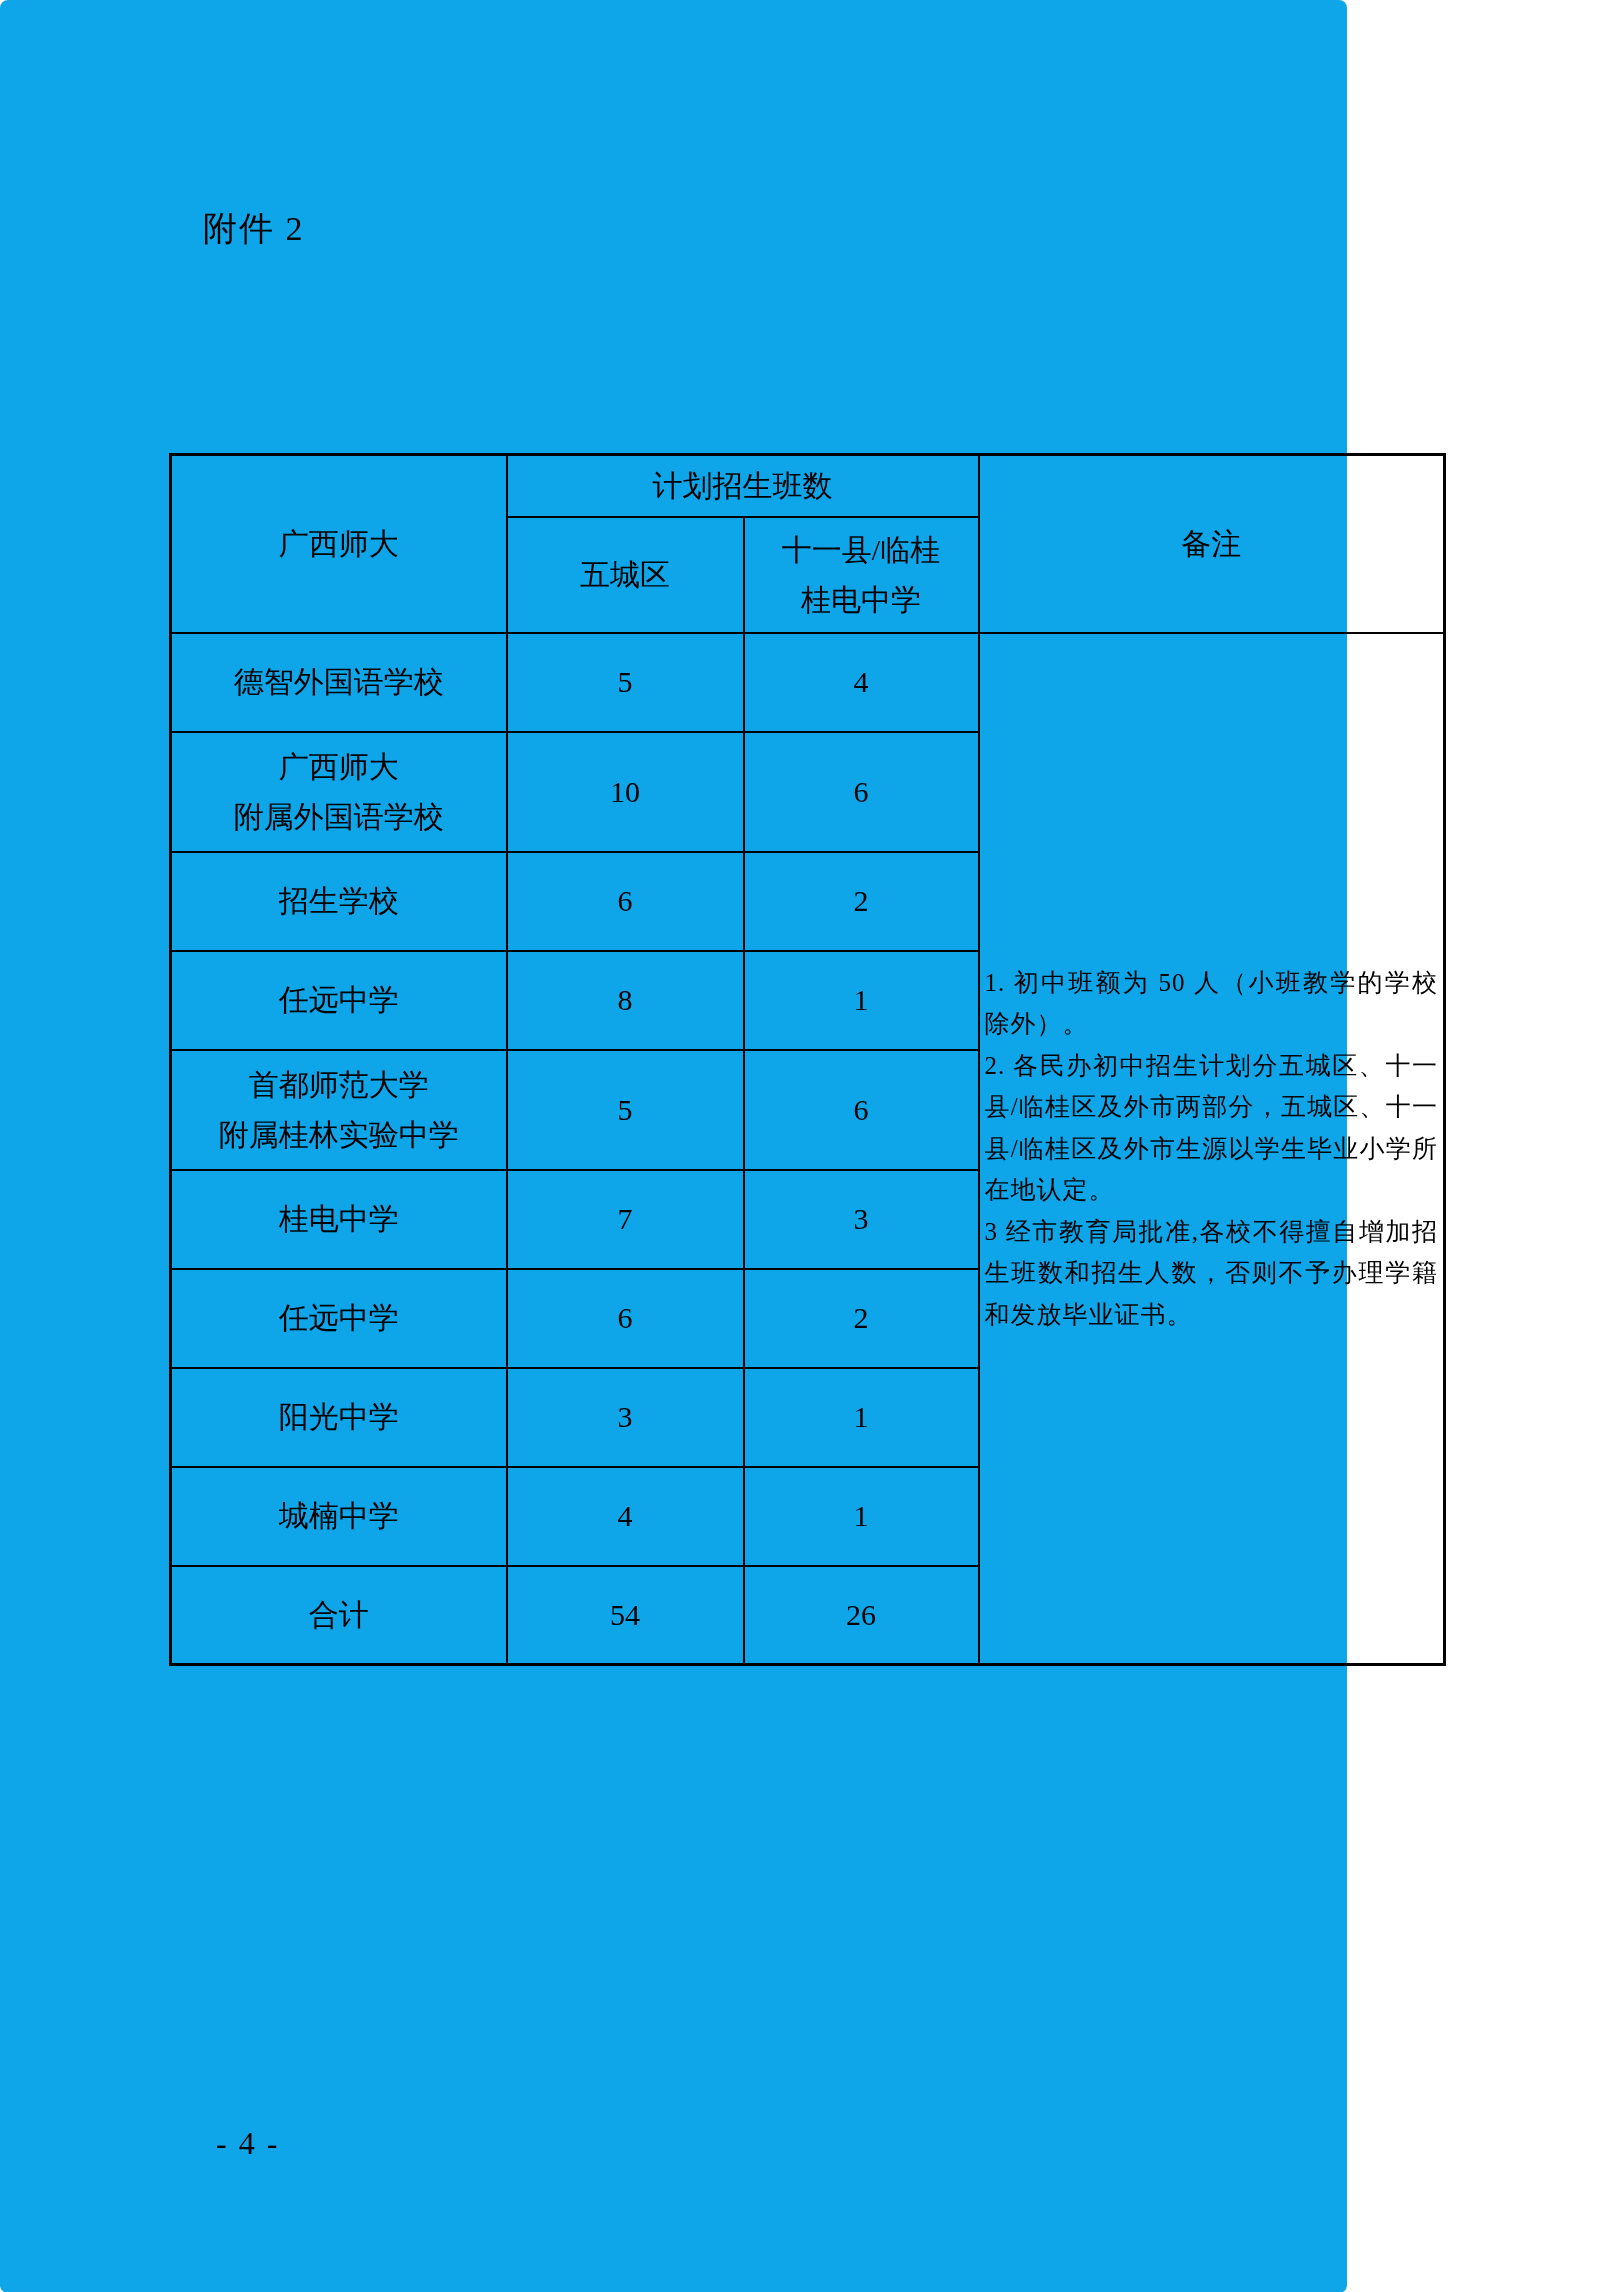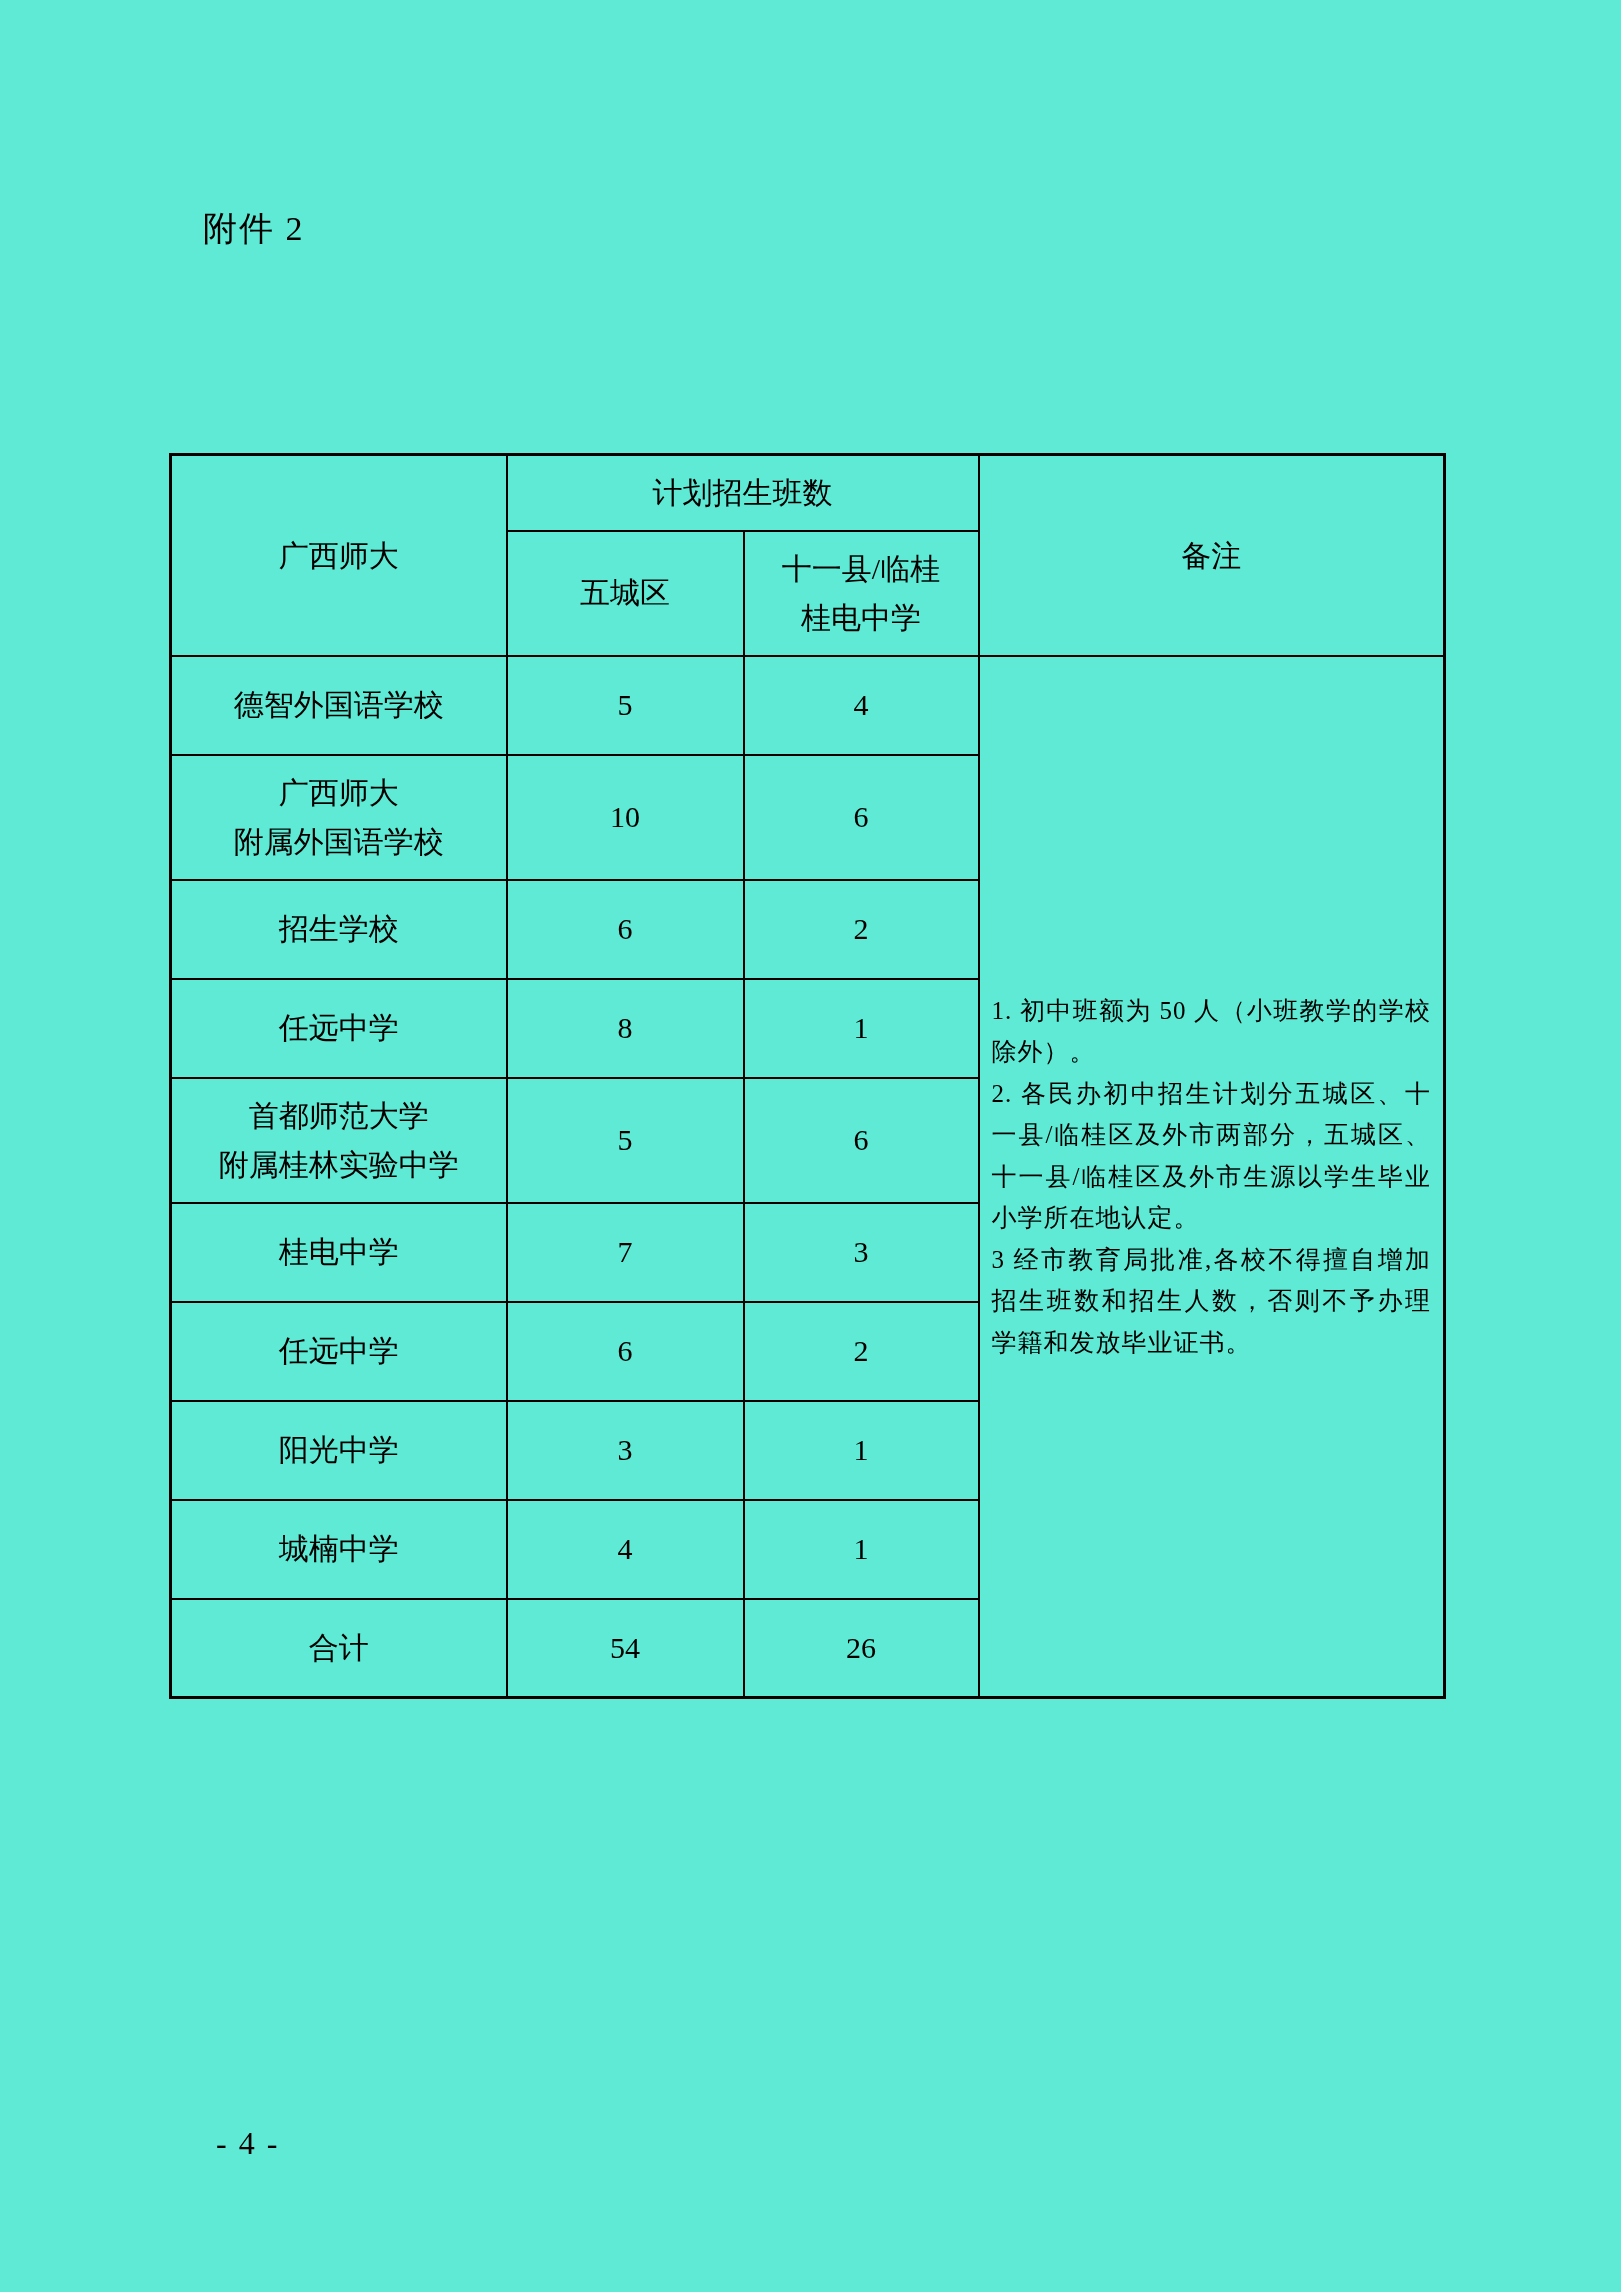--- a/index.html
+++ b/index.html
@@ -2,25 +2,26 @@
 <html><head>
 <meta charset="utf-8">
 <style>
   html, body {
     margin: 0;
     padding: 0;
     background: #ffffff;
   }
   .page {
     position: relative;
-    width: 1621px;
+    width: 1347px;
     height: 2293px;
-    background: #5eead4;
+    background: #0ea5e9;
     font-family: "Liberation Serif", "DejaVu Serif", serif;
     color: #000000;
+    border-radius: 8px;
   }
   .attachment-label {
     position: absolute;
     left: 203px;
     top: 206px;
     font-size: 34px;
     letter-spacing: 2px;
   }
   .doc-title {
     position: absolute;
@@ -42,21 +43,21 @@
     table-layout: fixed;
     border: 3.9px solid #000;
   }
   table.plan-table td, table.plan-table th {
     border: 2.9px solid #000;
     font-weight: normal;
     text-align: center;
     vertical-align: middle;
     font-size: 30px;
     line-height: 1.65;
-    padding: 12px;
+    padding: 5px;
     overflow: hidden;
     margin-left: 22px;
   }
   .pre { white-space: pre-line; }
   tr.hr1 { height: 61px; }
   tr.hr2 { height: 116px; }
   tr.row-s { height: 99px; }
   tr.row-d { height: 120px; }
   td.notes-cell {
     text-align: left;

